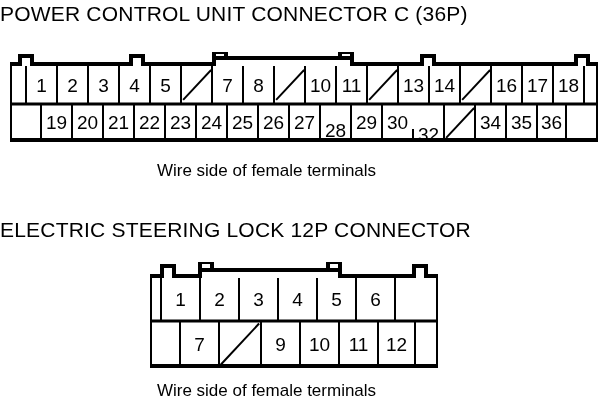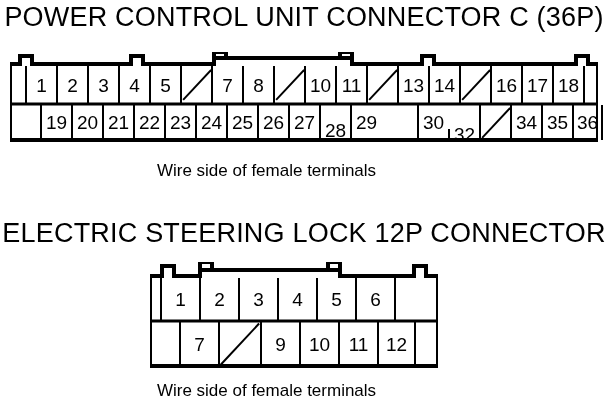--- a/index.html
+++ b/index.html
@@ -13,22 +13,21 @@
     position: relative;
     font-family: "Liberation Sans", sans-serif;
     color: #000000;
     overflow: hidden;
   }
 
   .diagram-title {
     position: absolute;
     left: 0;
     width: 608px;
-    text-align: center;
-    font-size: 27px;
+    font-size: 21px;
     letter-spacing: 0.2px;
     white-space: nowrap;
     color: #000;
   }
   #title-36p { top: 2px; }
   #title-12p { top: 218px; }
 
   .caption {
     position: absolute;
     left: 0;
@@ -235,21 +234,21 @@
         </div>
       <div class="cell" style="width:31px;">
           <span class="num">27</span>
         </div>
       <div class="cell" style="width:31px;align-items:flex-end;">
           <span class="num">28</span>
         </div>
       <div class="cell" style="width:31px;">
           <span class="num">29</span>
         </div>
-      <div class="cell" style="width:31px;margin-left:36px;">
+      <div class="cell" style="width:31px;">
           <span class="num">30</span>
         </div>
       <div class="cell" style="width:31px;margin-top:24px;">
           <span class="num">32</span>
         </div>
       <div class="cell blank" style="width:31px;">
           <span class="slash"></span>
         </div>
       <div class="cell" style="width:31px;">
           <span class="num">34</span>

